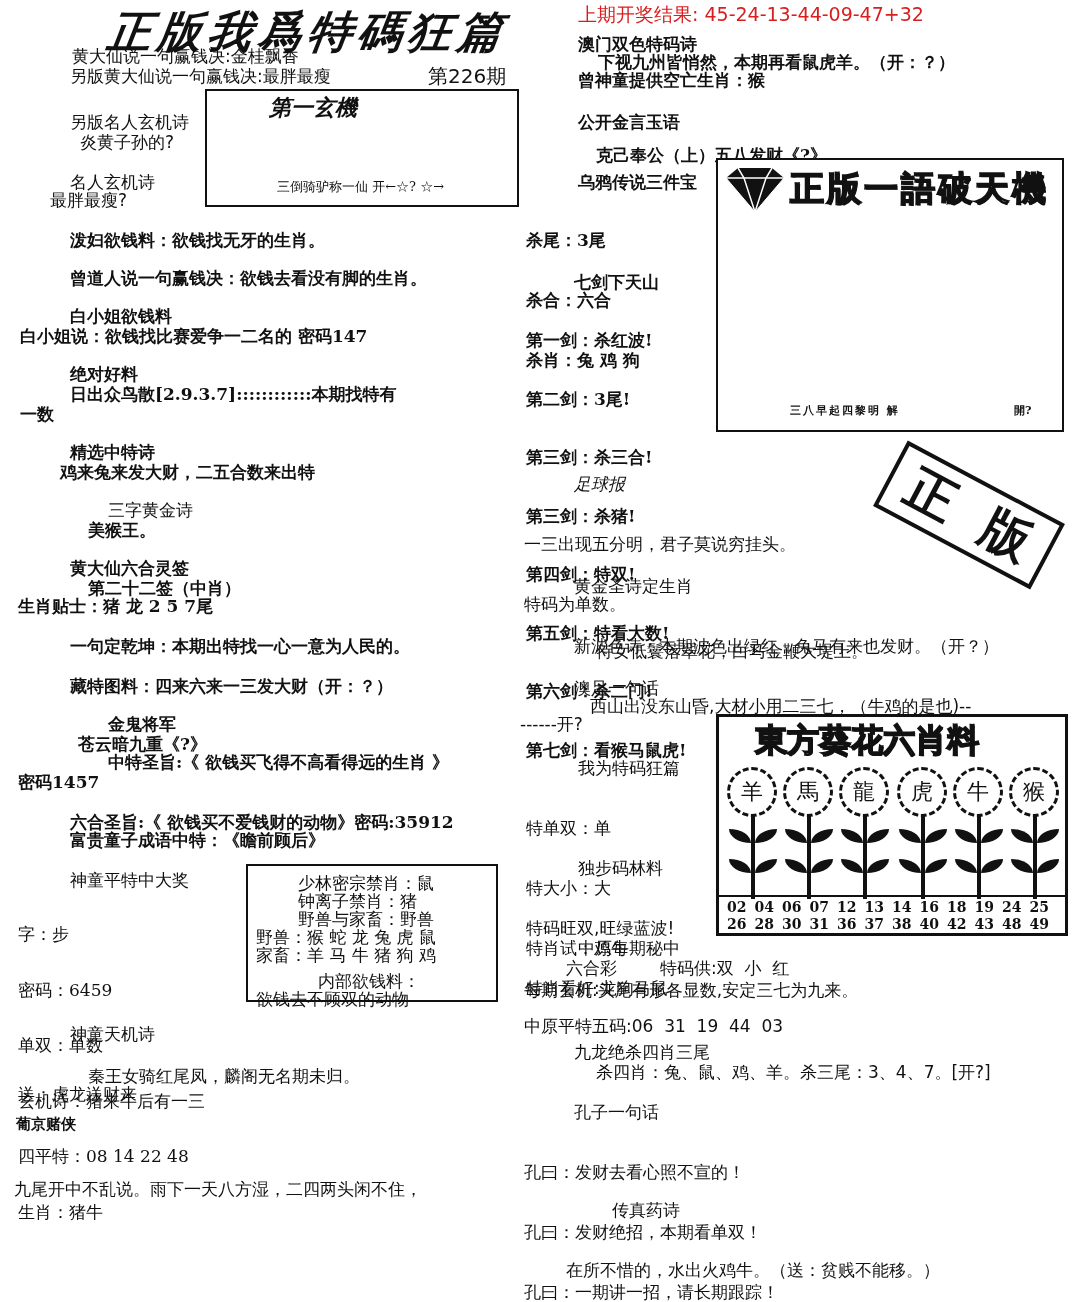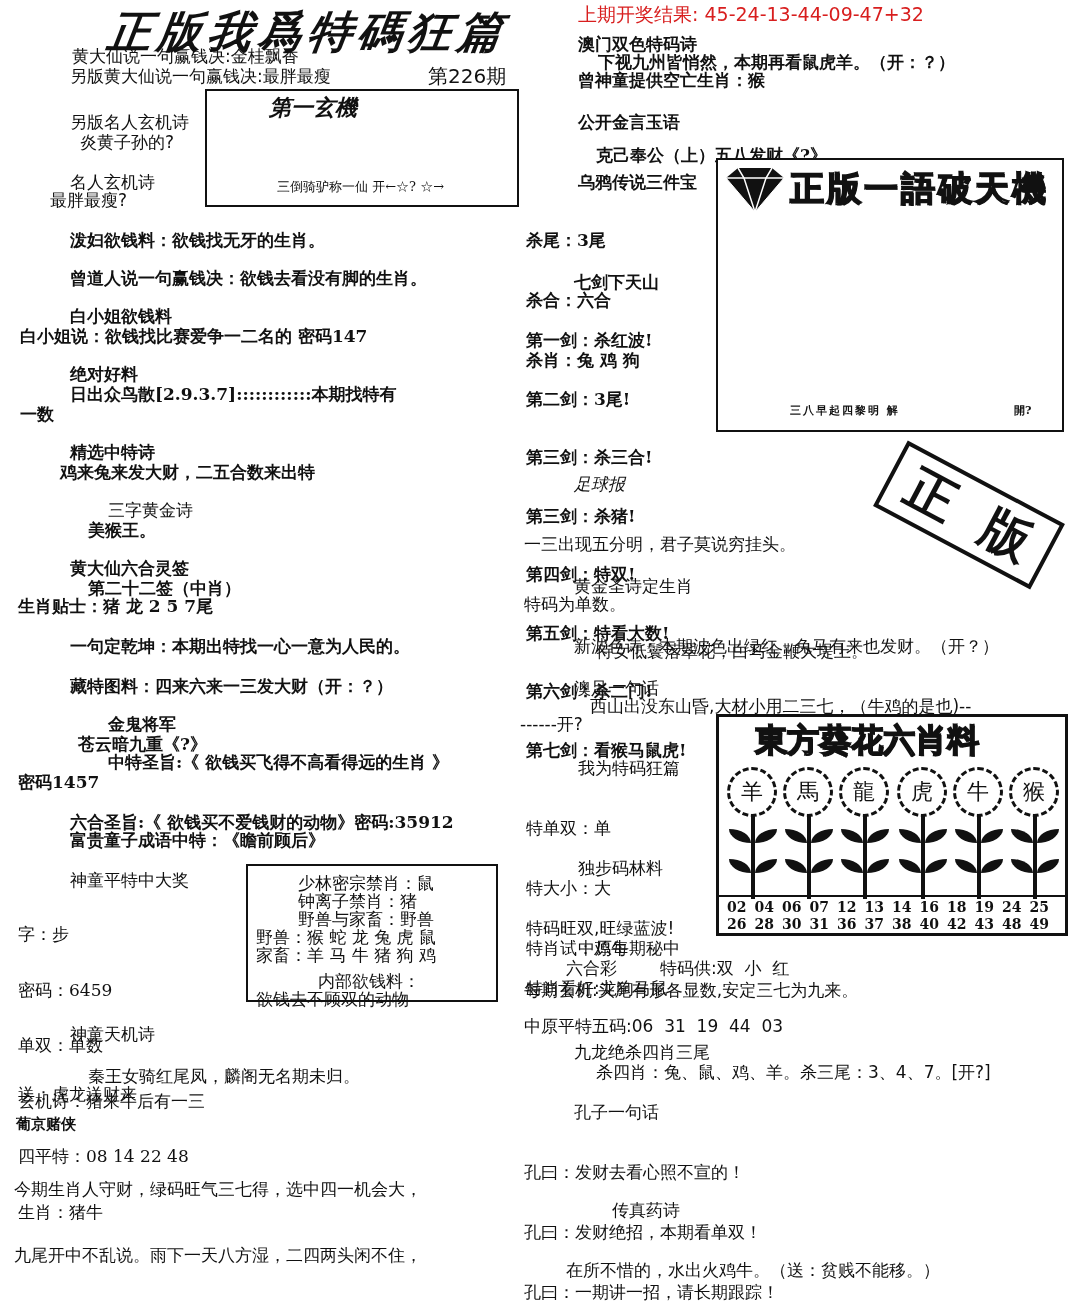--- a/index.html
+++ b/index.html
@@ -115,21 +115,20 @@
   <div class="abs" style="left:50px;top:26px;line-height:18.5px;">钟离子禁肖：猪</div>
   <div class="abs" style="left:50px;top:44px;line-height:18.5px;">野兽与家畜：野兽</div>
   <div class="abs" style="left:8px;top:62px;line-height:18.5px;">野兽：猴 蛇 龙 兔 虎 鼠</div>
   <div class="abs" style="left:8px;top:80px;line-height:18.5px;">家畜：羊 马 牛 猪 狗 鸡</div>
   <div class="abs" style="left:70px;top:106px;line-height:18.5px;">内部欲钱料：</div>
   <div class="abs" style="left:8px;top:124px;line-height:18.5px;">欲钱去不顾双的动物</div>
 </div>
 
 <div class="abs bold sans" style="left:16px;top:1114px;font-size:15px;">葡京赌侠</div>
 <div class="abs sans" style="left:14px;top:1134px;font-size:17px;line-height:22px;">
-  <div>今期生肖人守财，绿码旺气三七得，选中四一机会大，</div>
   <div>九尾开中不乱说。雨下一天八方湿，二四两头闲不住，</div>
   
   
   
   
 </div>
 
 <div class="abs bold" style="left:578px;top:34px;">澳门双色特码诗</div>
 <div class="abs bold" style="left:598px;top:52px;">下视九州皆悄然，本期再看鼠虎羊。（开：？）</div>
 <div class="abs bold" style="left:578px;top:70px;">曾神童提供空亡生肖：猴</div>

